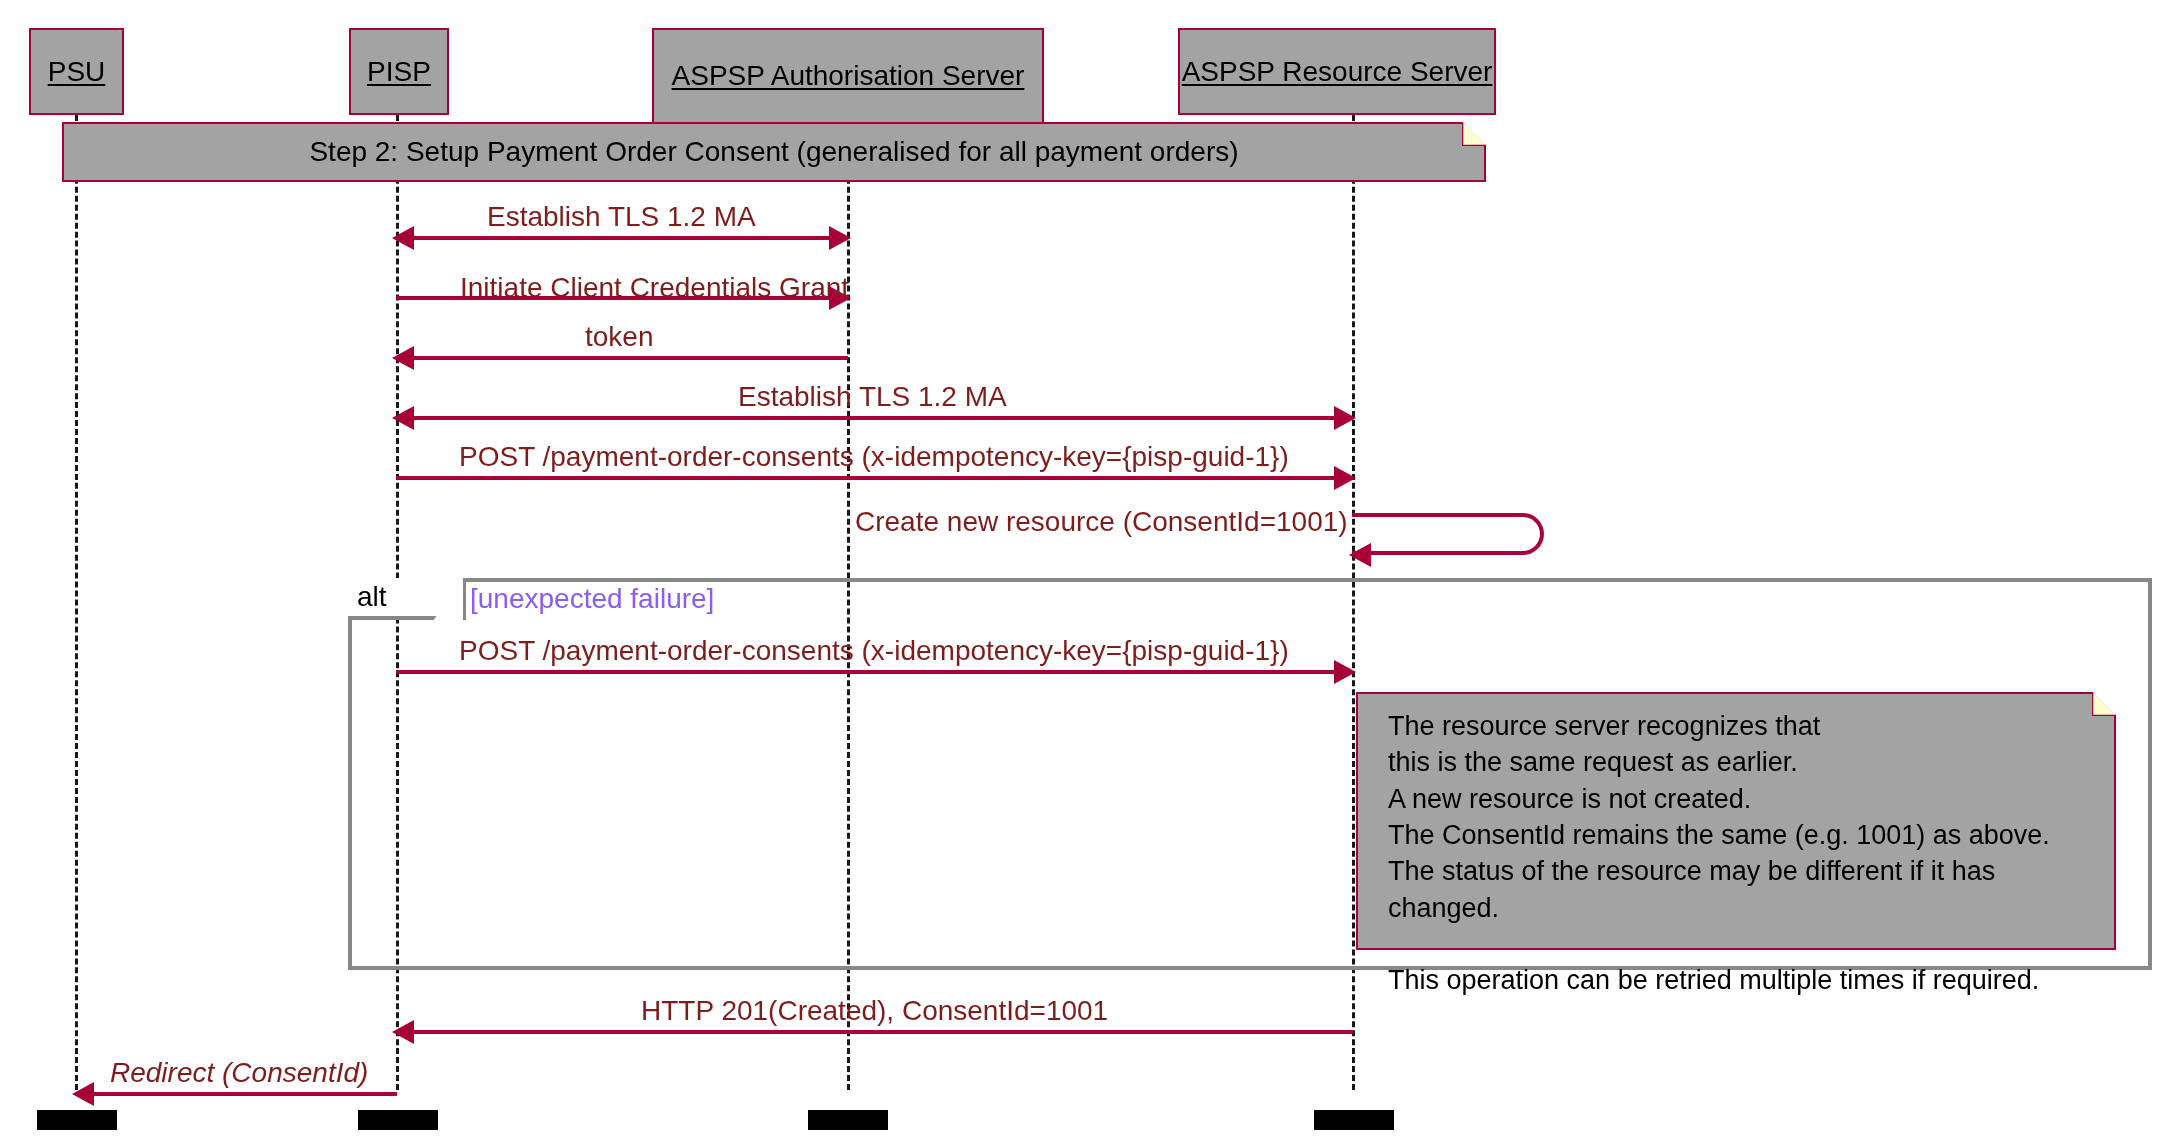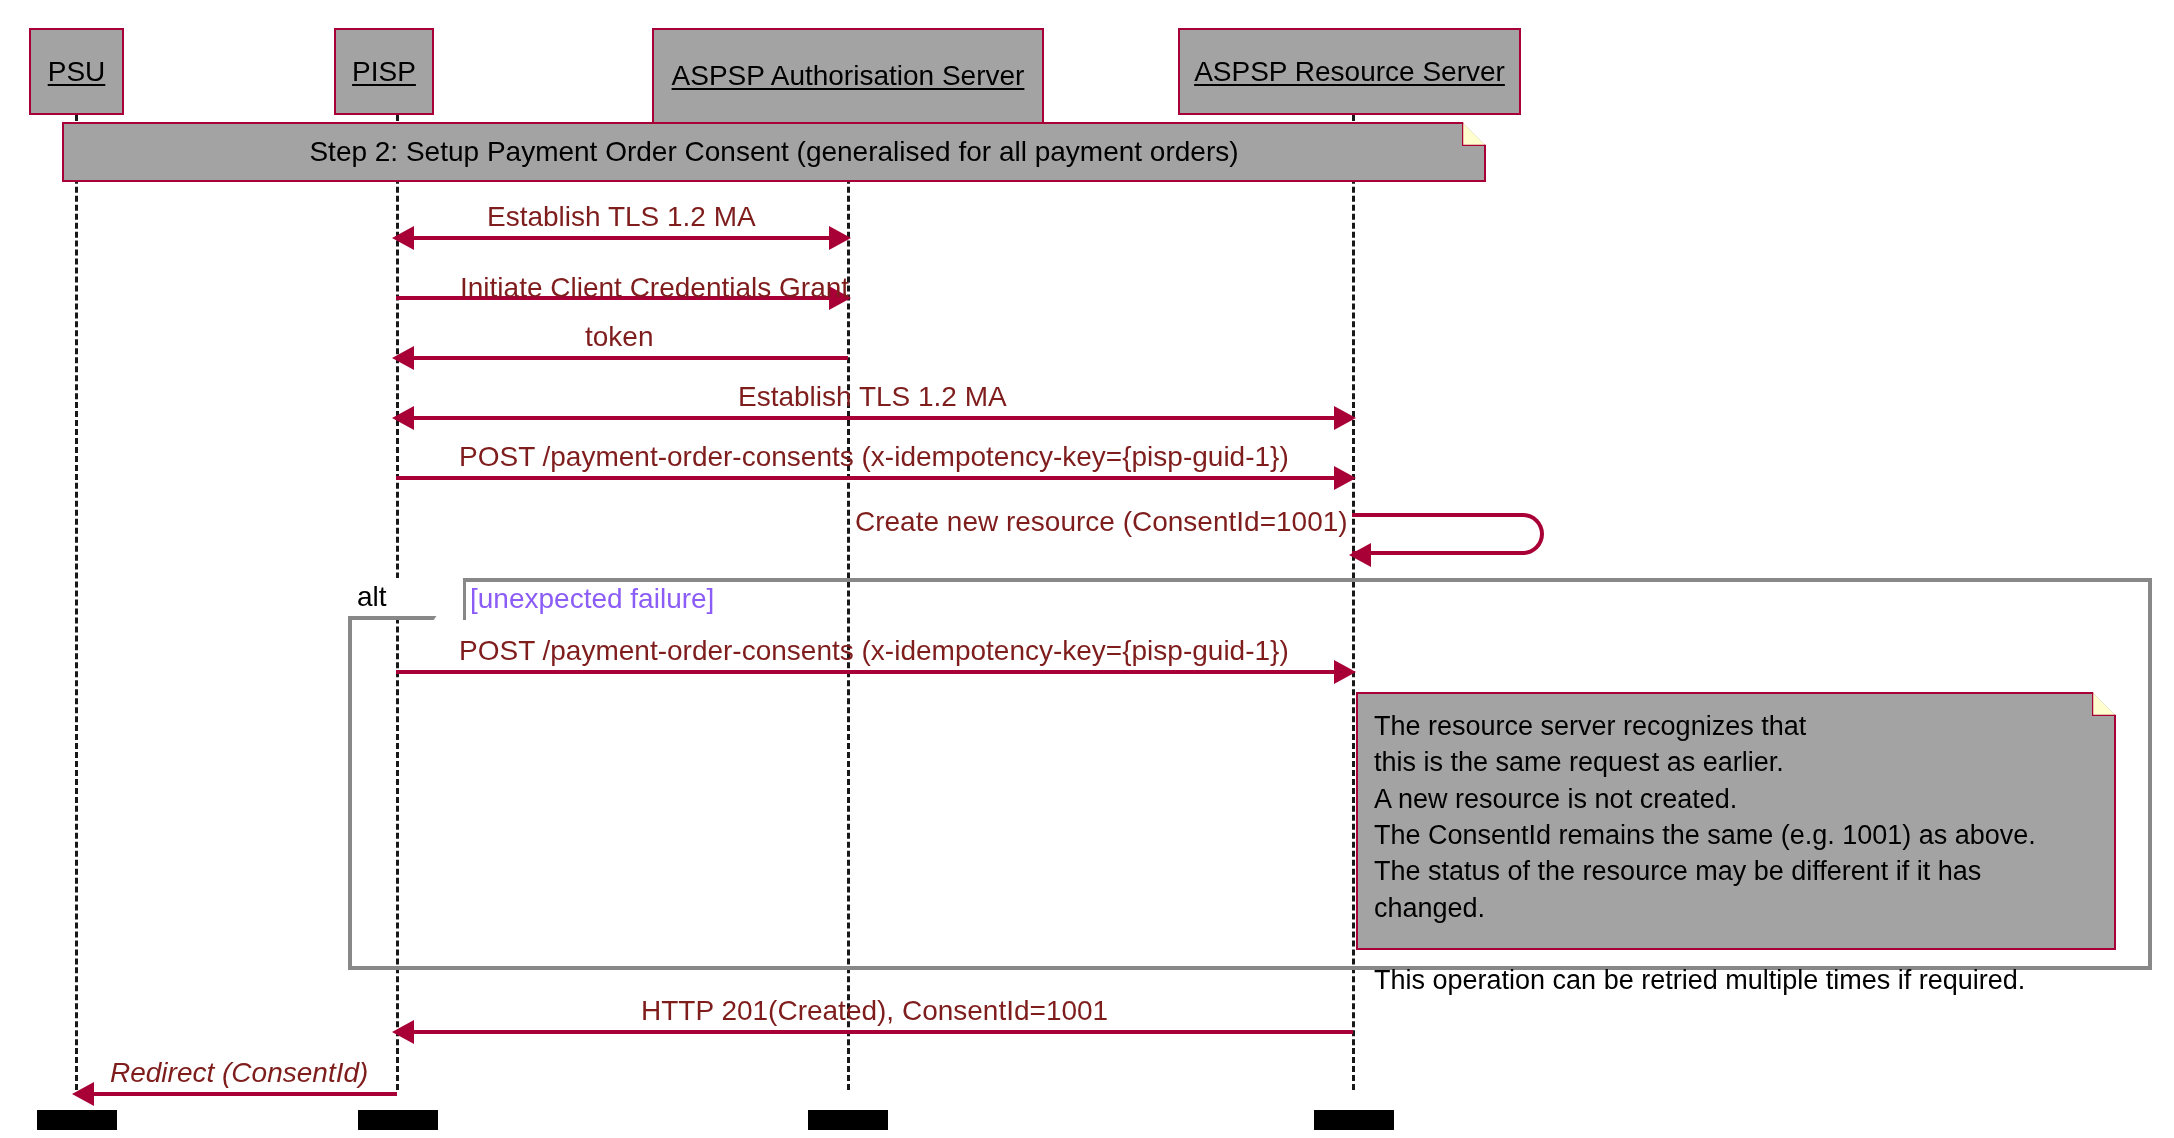--- a/index.html
+++ b/index.html
@@ -83,21 +83,21 @@
     z-index: 5;
   }
   .note-header {
     display: flex;
     align-items: center;
     justify-content: center;
     font-size: 28px;
     text-align: center;
   }
   .note-body {
-    padding: 14px 16px 12px 16px;
+    padding: 14px 16px 12px 30px;
     font-size: 27px;
     line-height: 1.345;
     white-space: pre-wrap;
   }
 
   
   .frame {
     position: absolute;
     box-sizing: border-box;
     border: 4px solid #888888;
@@ -185,27 +185,27 @@
 <div id="diagram">
 
   <div class="lifeline" style="left:75px;  top:115px; height:975px;"></div>
   <div class="lifeline" style="left:396px; top:115px; height:975px;"></div>
   <div class="lifeline" style="left:847px; top:115px; height:975px;"></div>
   <div class="lifeline" style="left:1352px;top:115px; height:975px;"></div>
 
   <div class="participant" style="left:29px; top:28px; width:95px; height:87px;">
     <span class="plabel">PSU</span>
   </div>
-  <div class="participant" style="left:334px; top:28px; width:100px; height:87px;">
+  <div class="participant" style="left:349px; top:28px; width:100px; height:87px;">
     <span class="plabel">PISP</span>
   </div>
   <div class="participant" style="left:652px; top:28px; width:392px; height:96px;">
     <span class="plabel">ASPSP Authorisation Server</span>
   </div>
-  <div class="participant" style="left:1178px; top:28px; width:343px; height:87px;">
+  <div class="participant" style="left:1178px; top:28px; width:318px; height:87px;">
     <span class="plabel">ASPSP Resource Server</span>
   </div>
 
   <div class="note note-header" style="left:62px; top:122px; width:1424px; height:60px;">
     <svg class="dogear" viewBox="0 0 24 24">
       <polygon points="0,0 24,24 0,24" fill="#FEFECE" stroke="none"></polygon>
       <polyline points="0,0 0,24 24,24" fill="none" stroke="#A80036" stroke-width="2.5"></polyline>
     </svg>
     <span>Step 2: Setup Payment Order Consent (generalised for all payment orders)</span>
   </div>

